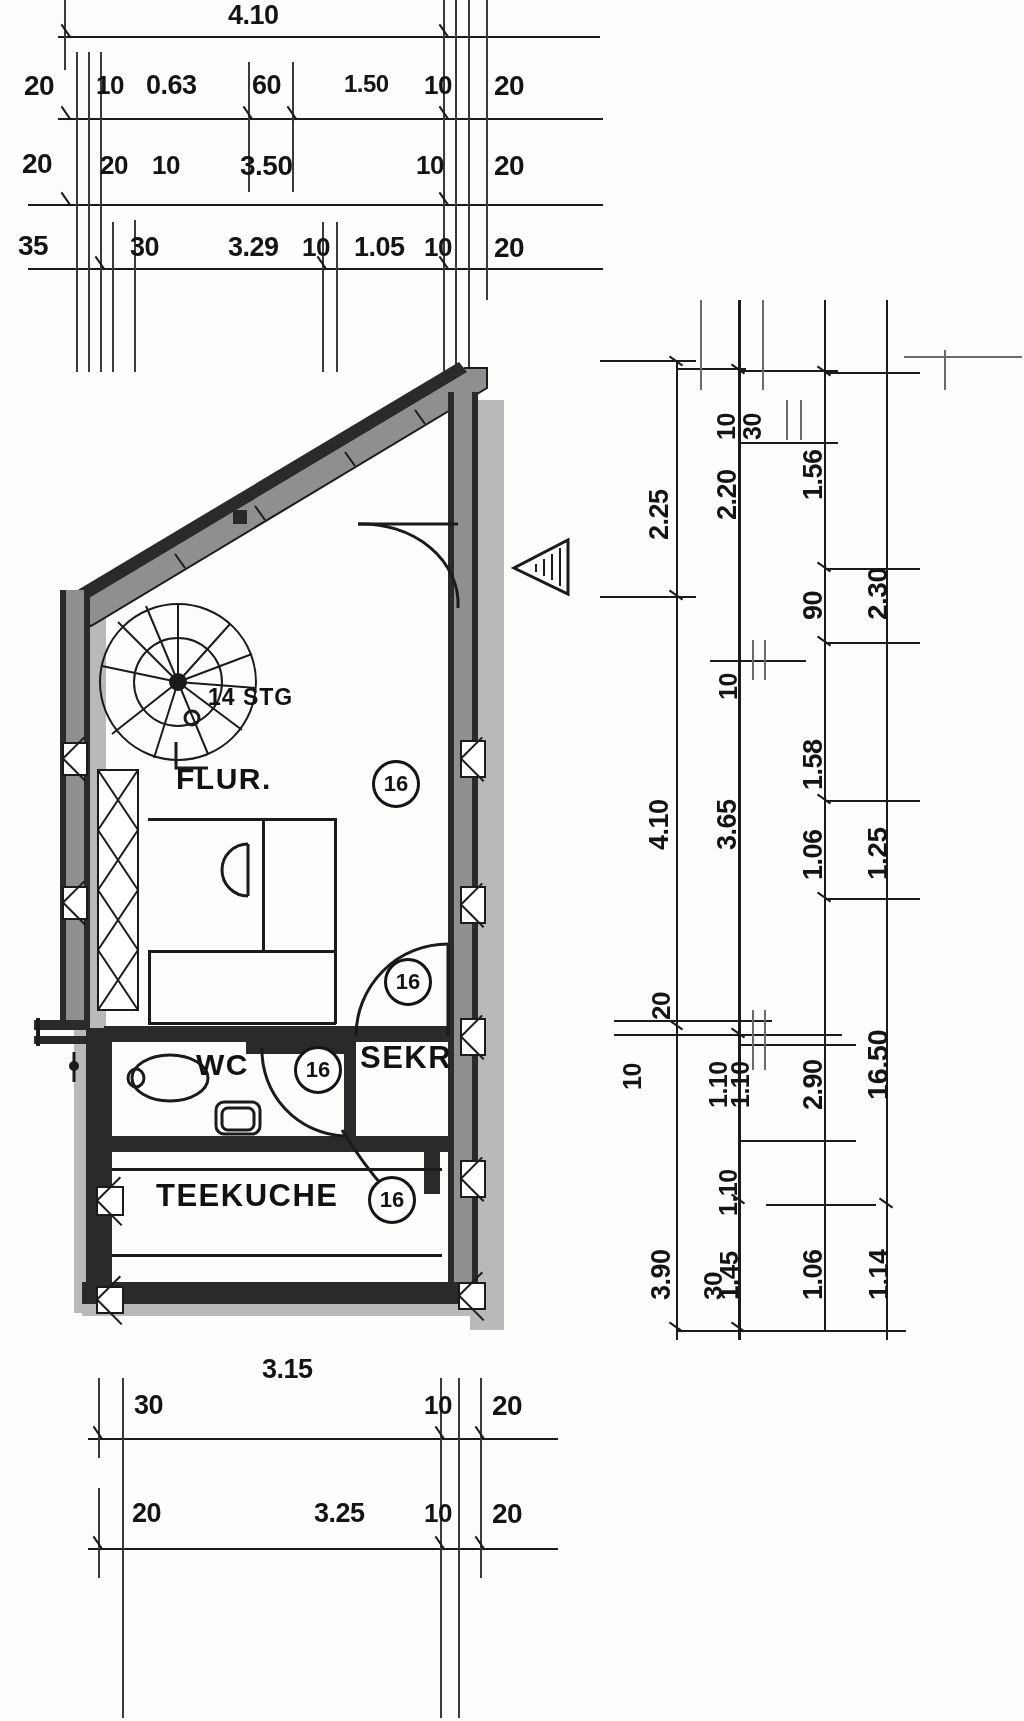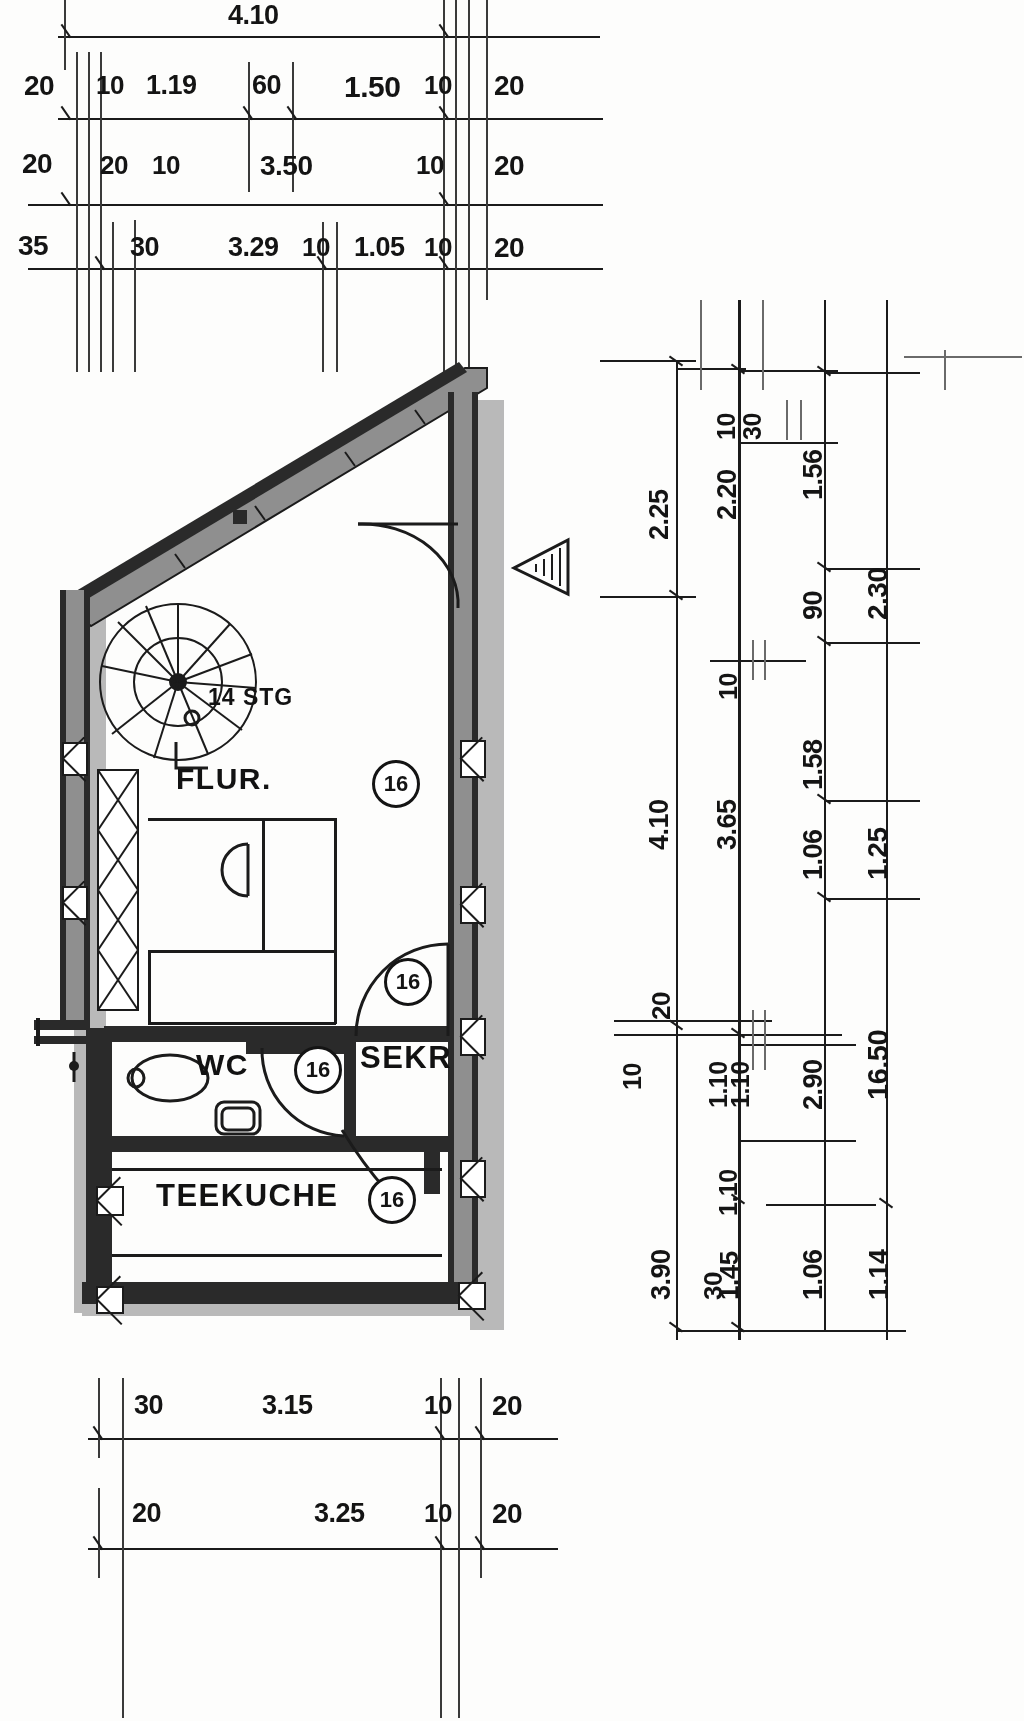--- a/index.html
+++ b/index.html
@@ -91,30 +91,30 @@
     <div class="tick" style="left:284px;top:112px;"></div>
     <div class="tick" style="left:436px;top:112px;"></div>
     <div class="tick" style="left:58px;top:198px;"></div>
     <div class="tick" style="left:436px;top:198px;"></div>
     <div class="tick" style="left:92px;top:262px;"></div>
     <div class="tick" style="left:314px;top:262px;"></div>
     <div class="tick" style="left:436px;top:262px;"></div>
 
     <div class="dim-txt" style="left:24px;top:72px;font-size:28px;">20</div>
     <div class="dim-txt" style="left:96px;top:72px;font-size:26px;">10</div>
-    <div class="dim-txt" style="left:146px;top:72px;font-size:27px;">1.19</div>
+    <div class="dim-txt" style="left:146px;top:72px;font-size:27px;">0.63</div>
     <div class="dim-txt" style="left:252px;top:72px;font-size:27px;">60</div>
-    <div class="dim-txt" style="left:344px;top:72px;font-size:30px;">1.50</div>
+    <div class="dim-txt" style="left:344px;top:72px;font-size:24px;">1.50</div>
     <div class="dim-txt" style="left:424px;top:72px;font-size:26px;">10</div>
     <div class="dim-txt" style="left:494px;top:72px;font-size:28px;">20</div>
 
     <div class="dim-txt" style="left:22px;top:150px;font-size:28px;">20</div>
     <div class="dim-txt" style="left:100px;top:152px;font-size:26px;">20</div>
     <div class="dim-txt" style="left:152px;top:152px;font-size:26px;">10</div>
-    <div class="dim-txt" style="left:240px;top:152px;font-size:28px;margin-left:20px;">3.50</div>
+    <div class="dim-txt" style="left:240px;top:152px;font-size:28px;">3.50</div>
     <div class="dim-txt" style="left:416px;top:152px;font-size:26px;">10</div>
     <div class="dim-txt" style="left:494px;top:152px;font-size:28px;">20</div>
 
     <div class="dim-txt" style="left:18px;top:232px;font-size:28px;">35</div>
     <div class="dim-txt" style="left:130px;top:234px;font-size:27px;">30</div>
     <div class="dim-txt" style="left:228px;top:234px;font-size:27px;">3.29</div>
     <div class="dim-txt" style="left:302px;top:234px;font-size:26px;">10</div>
     <div class="dim-txt" style="left:354px;top:234px;font-size:27px;">1.05</div>
     <div class="dim-txt" style="left:424px;top:234px;font-size:26px;">10</div>
     <div class="dim-txt" style="left:494px;top:234px;font-size:28px;">20</div>
@@ -373,21 +373,21 @@
     <div class="ln v thin" style="left:480px;top:1378px;height:200px;"></div>
 
     <div class="tick" style="left:90px;top:1432px;"></div>
     <div class="tick" style="left:432px;top:1432px;"></div>
     <div class="tick" style="left:472px;top:1432px;"></div>
     <div class="tick" style="left:90px;top:1542px;"></div>
     <div class="tick" style="left:432px;top:1542px;"></div>
     <div class="tick" style="left:472px;top:1542px;"></div>
 
     <div class="dim-txt" style="left:134px;top:1392px;font-size:27px;">30</div>
-    <div class="dim-txt" style="left:262px;top:1392px;font-size:27px;">3.15</div>
+    <div class="dim-txt" style="left:262px;top:1356px;font-size:27px;">3.15</div>
     <div class="dim-txt" style="left:424px;top:1392px;font-size:26px;">10</div>
     <div class="dim-txt" style="left:492px;top:1392px;font-size:28px;">20</div>
 
     <div class="dim-txt" style="left:132px;top:1500px;font-size:27px;">20</div>
     <div class="dim-txt" style="left:266px;top:1500px;font-size:27px;margin-left:48px;">3.25</div>
     <div class="dim-txt" style="left:424px;top:1500px;font-size:26px;">10</div>
     <div class="dim-txt" style="left:492px;top:1500px;font-size:28px;">20</div>
 
     <div class="ln v thin" style="left:440px;top:1578px;height:140px;"></div>
     <div class="ln v thin" style="left:458px;top:1578px;height:140px;"></div>

